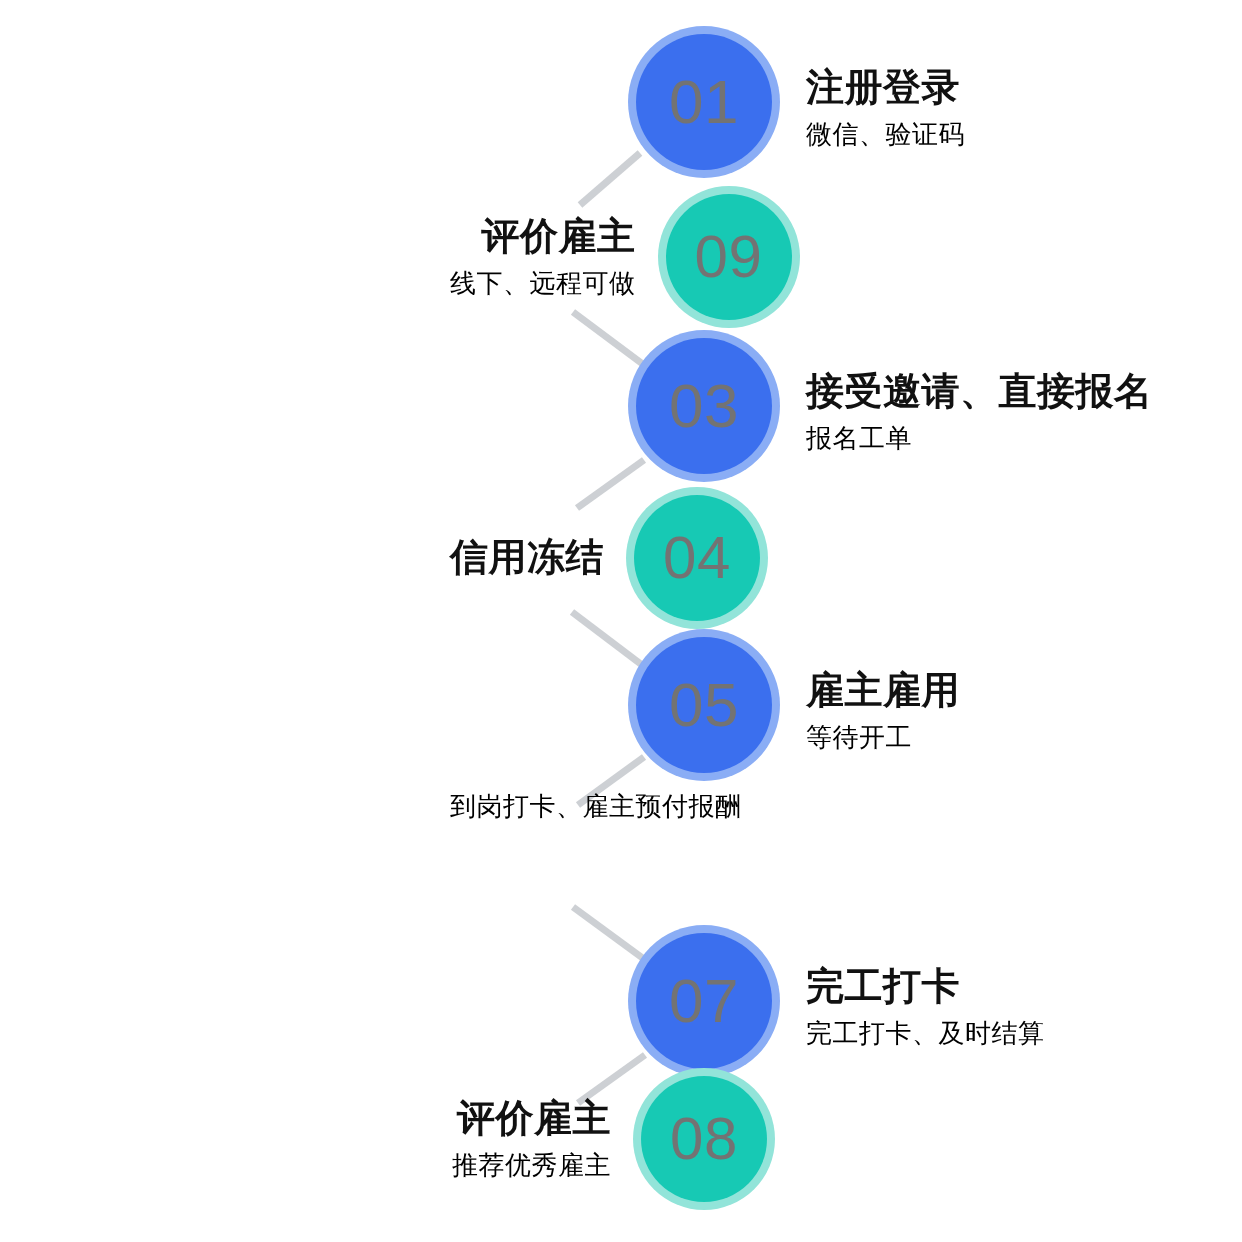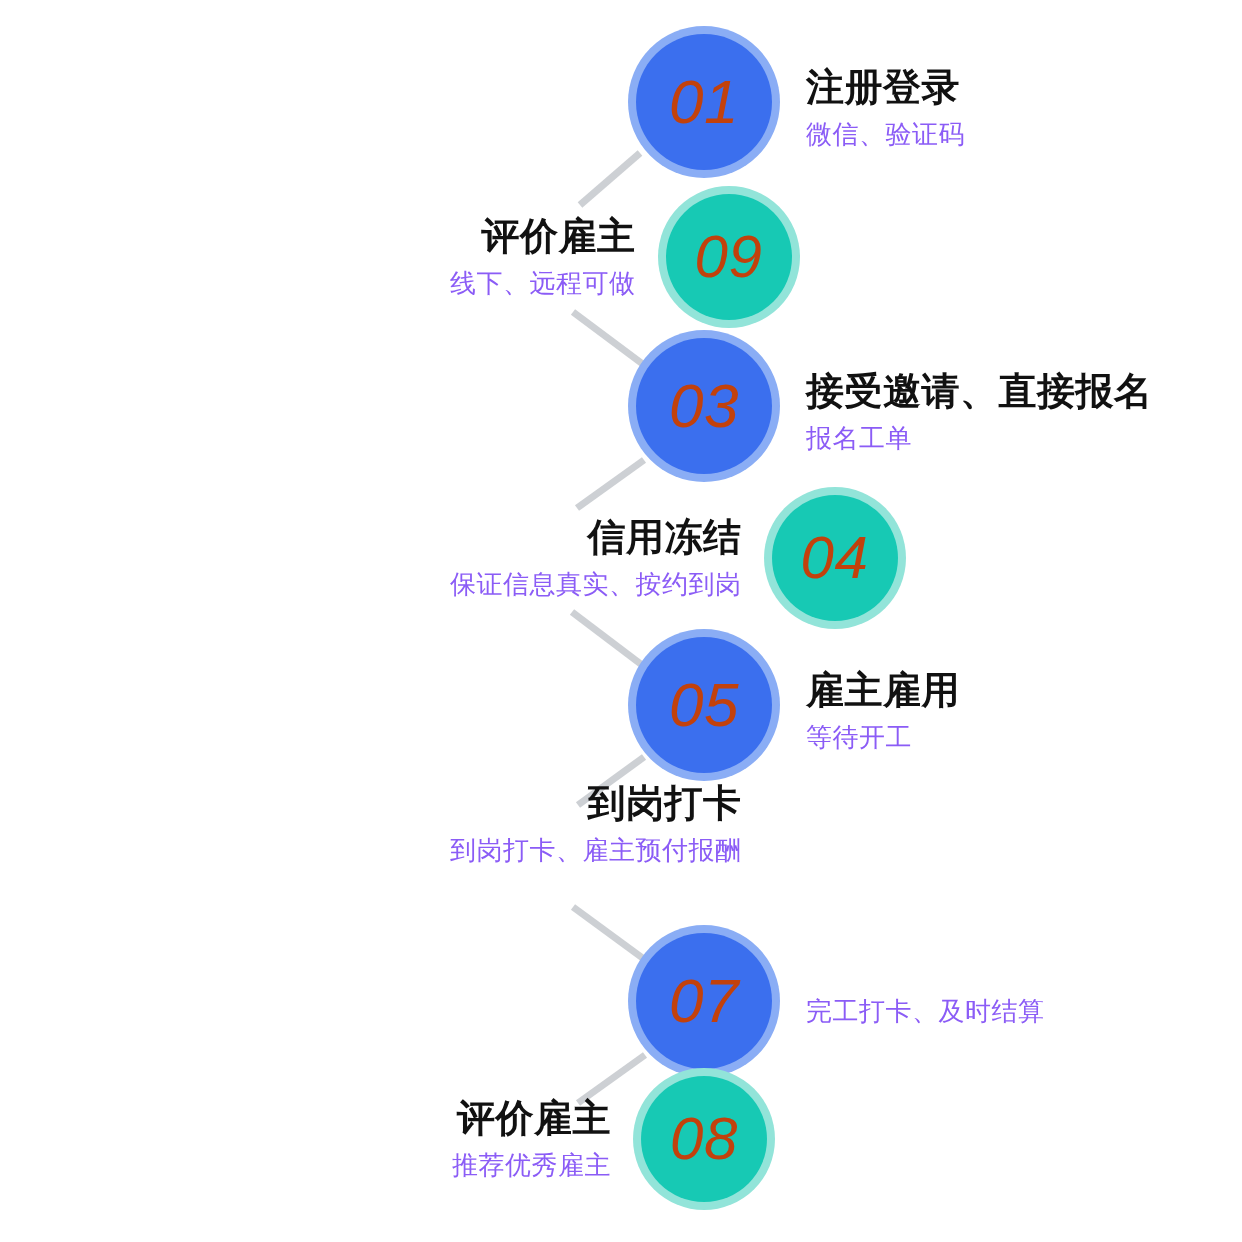--- a/index.html
+++ b/index.html
@@ -62,26 +62,25 @@
     bottom: 0;
     border-radius: 50%;
   }
   .badge-core {
     position: absolute;
     border-radius: 50%;
   }
   .badge-num {
     position: relative;
     z-index: 3;
-    color: #c2410c;
+    color: #737373;
     font-weight: 400;
     letter-spacing: 0.01em;
     line-height: 1;
     user-select: none;
-    font-style: italic;
   }
 
   
   .badge.blue .badge-ring { background: #8aadf5; }
   .badge.blue .badge-core { background: #3b6fee; }
   
   .badge.teal .badge-ring { background: #92e4d9; }
   .badge.teal .badge-core { background: #17c9b4; }
 
   
@@ -115,21 +114,21 @@
   .step-title {
     font-size: 38px;
     font-weight: 700;
     color: #111111;
     line-height: 1.15;
     letter-spacing: 0.5px;
   }
   .step-sub {
     font-size: 26px;
     font-weight: 400;
-    color: #8b5cf6;
+    color: #000000;
     line-height: 1.25;
     margin-top: 8px;
     letter-spacing: 0.5px;
   }
 </style>
 </head>
 <body>
 
 <div id="flow">
 
@@ -180,50 +179,49 @@
   </div>
 
   <div class="step left-side" style="left:450px; top:487px;">
     <div class="badge teal sz-teal">
       <span class="badge-ring"></span>
       <span class="badge-core"></span>
       <span class="badge-num">04</span>
     </div>
     <div class="labels">
       <div class="step-title">信用冻结</div>
-      <div class="step-sub">保证信息真实、按约到岗</div>
     </div>
   </div>
 
   <div class="step right-side" style="left:628px; top:629px;">
     <div class="badge blue sz-blue">
       <span class="badge-ring"></span>
       <span class="badge-core"></span>
       <span class="badge-num">05</span>
     </div>
     <div class="labels">
       <div class="step-title">雇主雇用</div>
       <div class="step-sub">等待开工</div>
     </div>
   </div>
 
   <div class="step left-side" style="left:450px; top:782px;">
     <div class="labels">
-      <div class="step-title">到岗打卡</div>
       <div class="step-sub">到岗打卡、雇主预付报酬</div>
     </div>
   </div>
 
   <div class="step right-side" style="left:628px; top:925px;">
     <div class="badge blue sz-blue">
       <span class="badge-ring"></span>
       <span class="badge-core"></span>
       <span class="badge-num">07</span>
     </div>
     <div class="labels">
+      <div class="step-title">完工打卡</div>
       <div class="step-sub">完工打卡、及时结算</div>
     </div>
   </div>
 
   <div class="step left-side" style="left:452px; top:1068px;">
     <div class="badge teal sz-teal">
       <span class="badge-ring"></span>
       <span class="badge-core"></span>
       <span class="badge-num">08</span>
     </div>

